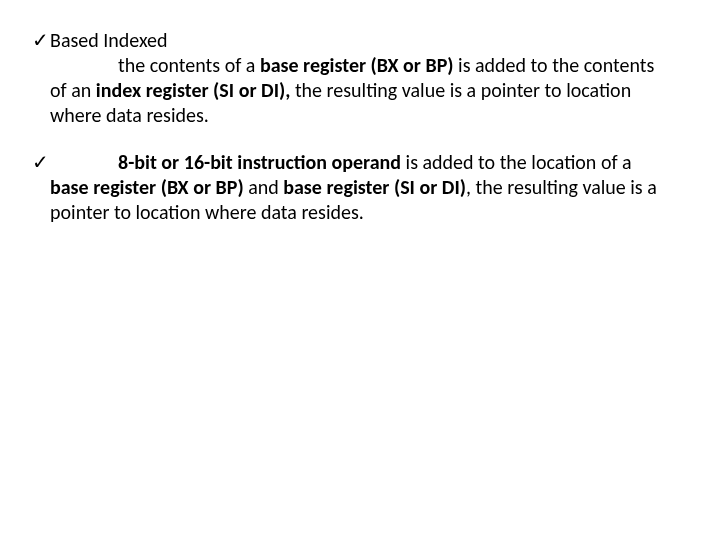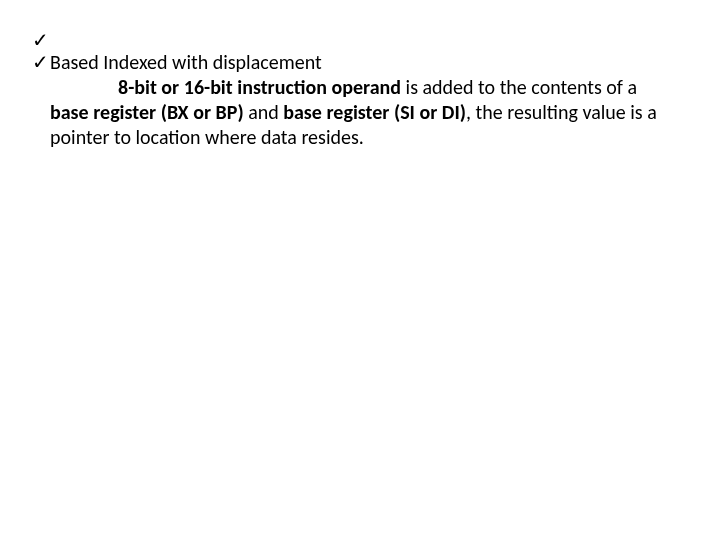--- a/index.html
+++ b/index.html
@@ -41,26 +41,29 @@
   b{font-weight:700}
 </style>
 </head>
 <body>
 
 <div class="slide">
 
   <div class="item">
     <div class="lead">
       <span class="check">✓</span>
+      <span class="title">Based Indexed</span>
     </div>
+    <p class="detail">
+      <span class="indent"></span><span>the contents of a </span><b>base register (BX or BP)</b><span> is added to the contents of an </span><b>index register (SI or DI),</b><span> the resulting value is a pointer to location where data resides.</span>
+    </p>
   </div>
 
   <div class="item">
     <div class="lead">
       <span class="check">✓</span>
-      <span class="title">Based Indexed with displacement</span>
     </div>
     <p class="detail">
-      <span class="indent"></span><b>8-bit or 16-bit instruction operand</b><span> is added to the contents of a </span><b>base register (BX or BP)</b><span> and </span><b>base register (SI or DI)</b><span>, the resulting value is a pointer to location where data resides.</span>
+      <span class="indent"></span><b>8-bit or 16-bit instruction operand</b><span> is added to the location of a </span><b>base register (BX or BP)</b><span> and </span><b>base register (SI or DI)</b><span>, the resulting value is a pointer to location where data resides.</span>
     </p>
   </div>
 
 </div>
 
 </body></html>

